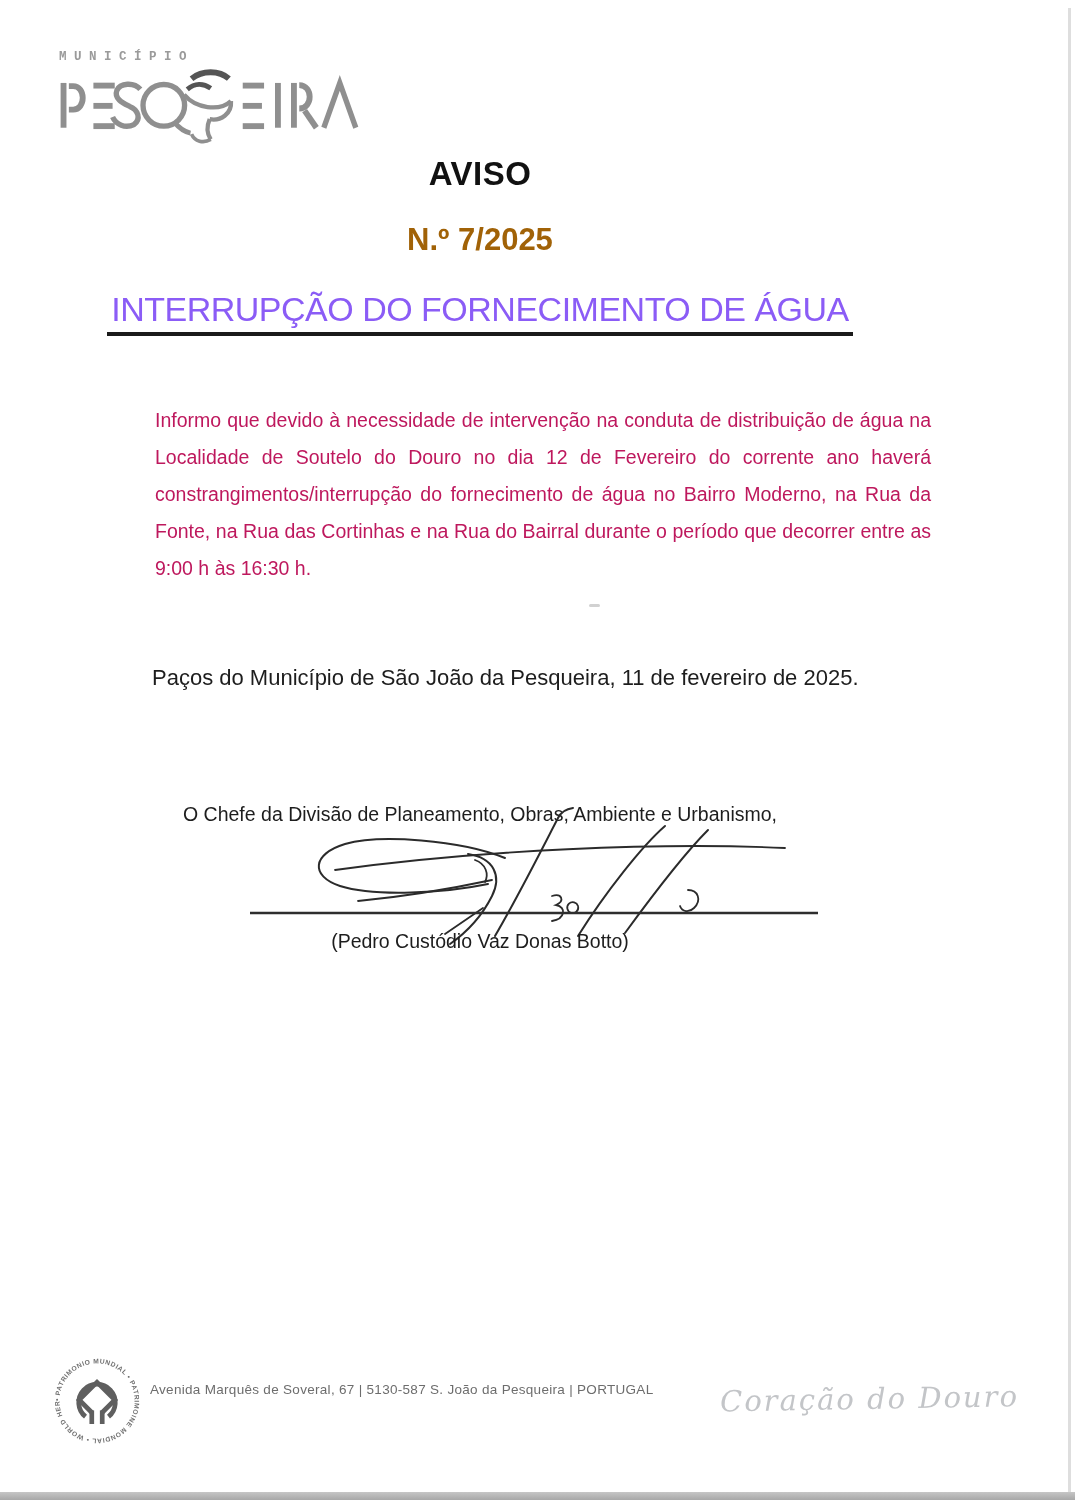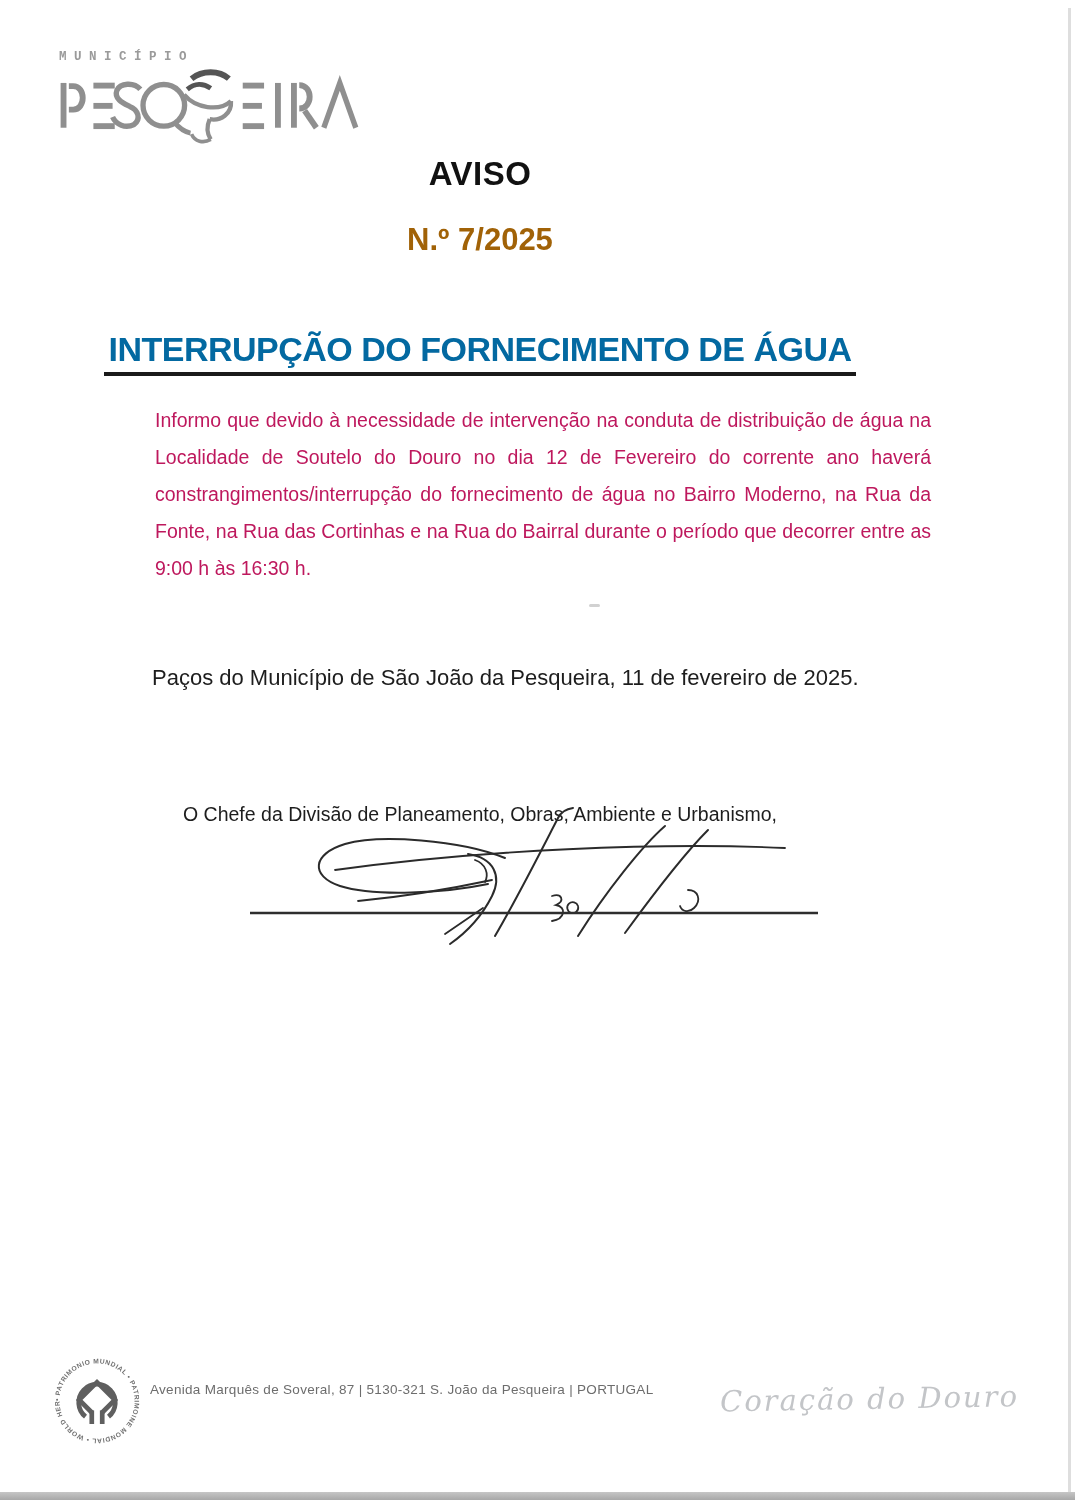--- a/index.html
+++ b/index.html
@@ -21,25 +21,24 @@
   }
   .logo-svg { display: block; margin-top: 4px; }
 
   
   .center-line { position: absolute; left: 0; width: 960px; text-align: center; }
   .aviso      { top: 155px; font-size: 33px; font-weight: 700; color: #111; letter-spacing: 0.5px; }
   .numero     { top: 222px; font-size: 31px; font-weight: 700; color: #a16207; }
   .titulo-wrap{ top: 290px; }
   .titulo {
     display: inline-block;
-    font-size: 34px; font-weight: 700; color: #0369a1;
+    font-size: 34px; font-weight: 400; color: #8b5cf6;
     letter-spacing: -0.5px;
     border-bottom: 4px solid #1a1a1a;
     padding: 0 4px 3px 4px;
-    margin-top: 40px;
   }
 
   
   .body-par {
     position: absolute; left: 155px; top: 402px; width: 776px;
     font-size: 19.5px; line-height: 37px; text-align: justify;
     color: #be185d;
   }
   .place-date {
     position: absolute; left: 152px; top: 637px;
@@ -155,40 +154,41 @@
     <path d="M 338,108 a 5.5,5.5 0 1 0 0.2,1" stroke-width="1.8"></path>
 
     <path d="M 338,138 C 365,95 402,48 425,28"></path>
     <path d="M 385,135 C 412,98 445,55 468,32"></path>
 
     <path d="M 448,92 C 458,92 462,102 454,110 C 449,115 442,114 440,108" stroke-width="1.8"></path>
 
     <path d="M 10,115 L 578,115" stroke="#2e2e2e" stroke-width="2.6" stroke-linecap="butt"></path>
   </svg>
 
+  <div class="center-line signatory-name">(Pedro Custódio Vaz Donas Botto)</div>
 
   <svg class="emblem-svg" width="94" height="94" viewBox="0 0 90 90" fill="none">
     <defs>
       <path id="emb-ring" d="M 9,45 a 36,36 0 1 1 72,0 a 36,36 0 1 1 -72,0"></path>
     </defs>
     <text font-size="6.4" letter-spacing="0.55" fill="#707070" font-family="Liberation Sans, sans-serif" font-weight="600">
       <textPath href="#emb-ring">• PATRIMONIO MUNDIAL • PATRIMOINE MONDIAL • WORLD HERITAGE </textPath>
     </text>
     <g stroke="#5f5f5f" stroke-width="4.5">
 
       <path d="M 34,60 A 17.5,17.5 0 1 1 56,60"></path>
 
       <path d="M 40,56 L 28,44 L 45,27 L 62,44 L 50,56" stroke-linejoin="miter"></path>
       <path d="M 40,54 V 67"></path>
       <path d="M 50,54 V 67"></path>
     </g>
   </svg>
 
   <div class="footer-text">
-    <div>Avenida Marquês de Soveral, 87 | 5130-321 S. João da Pesqueira | PORTUGAL</div>
+    <div>Avenida Marquês de Soveral, 67 | 5130-587 S. João da Pesqueira | PORTUGAL</div>
   </div>
 
   <div class="tagline">Coração do Douro</div>
 
   <div class="scan-right"></div>
   <div class="scan-bottom"></div>
 
 </div>
 
 </body></html>

